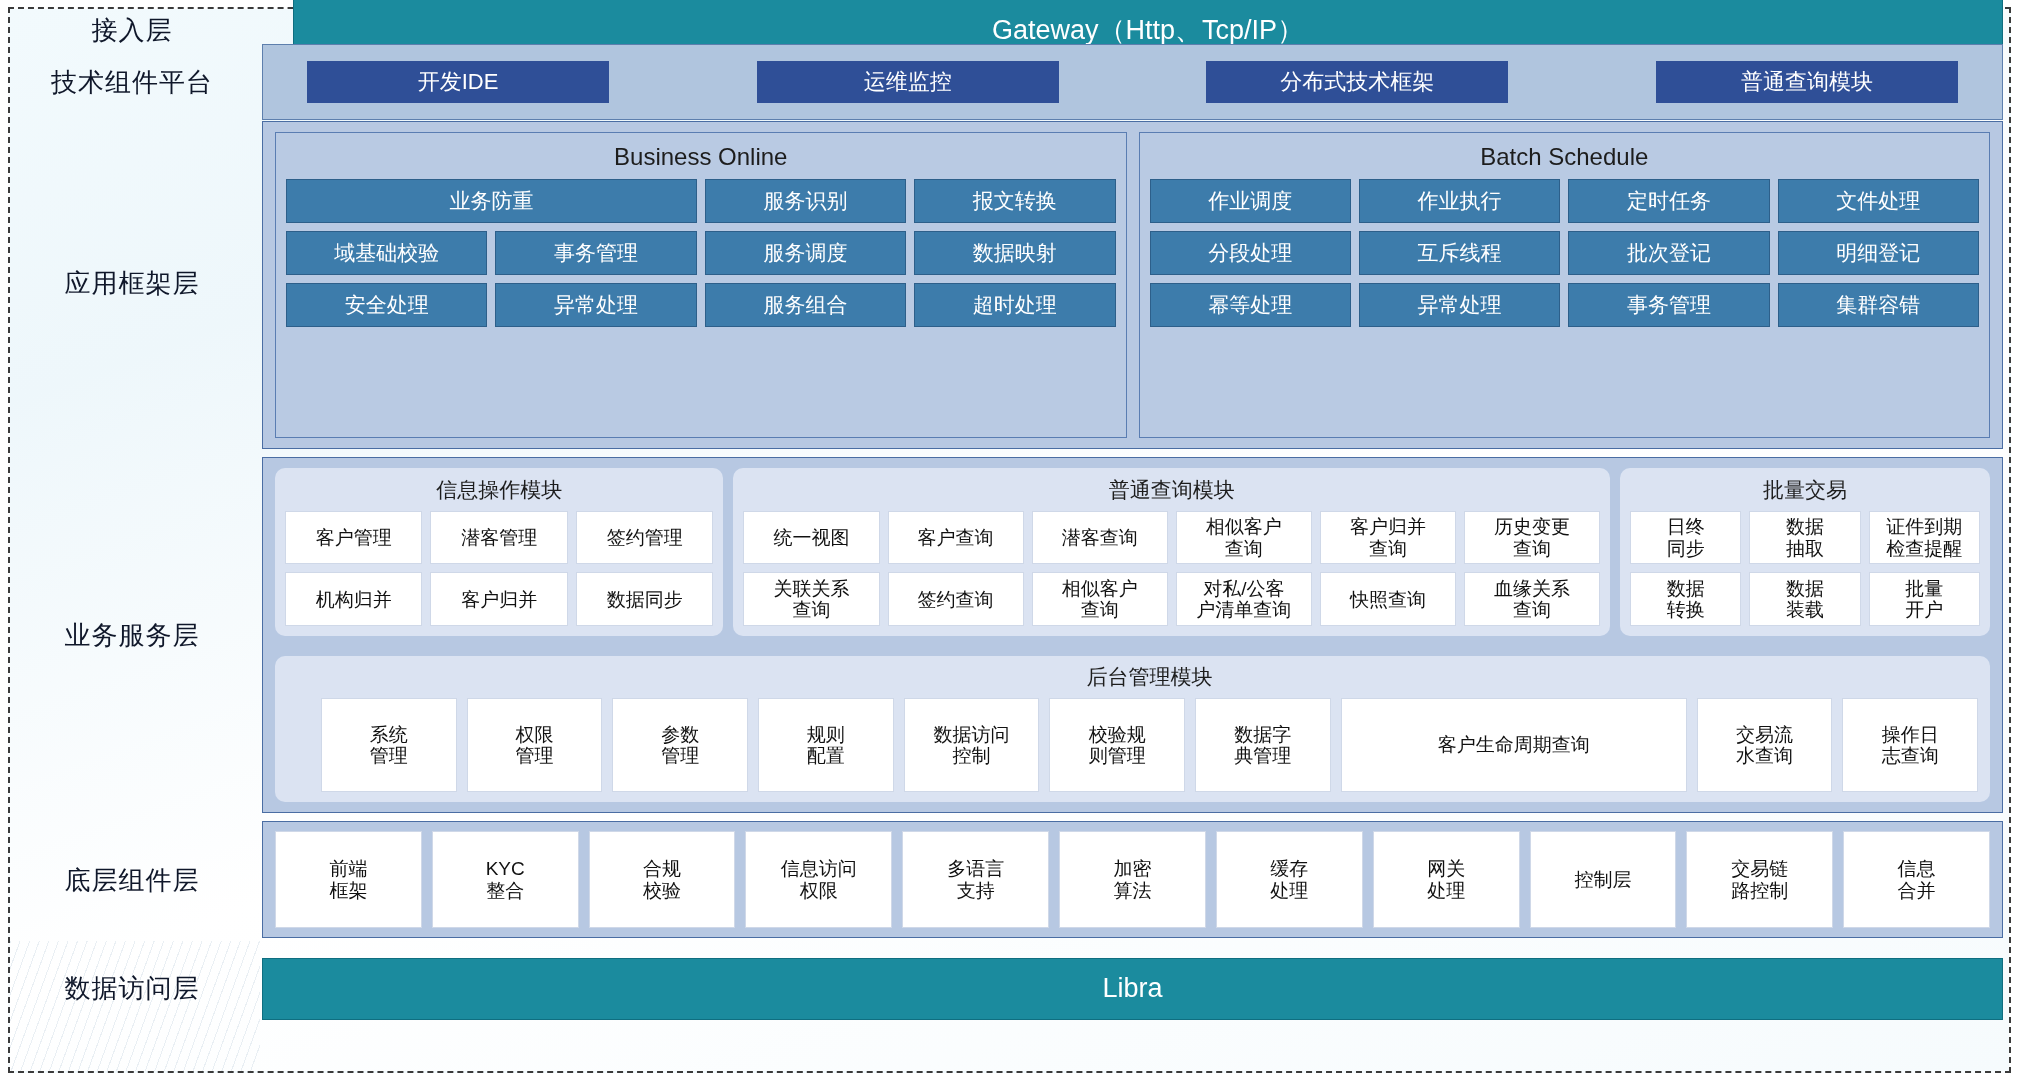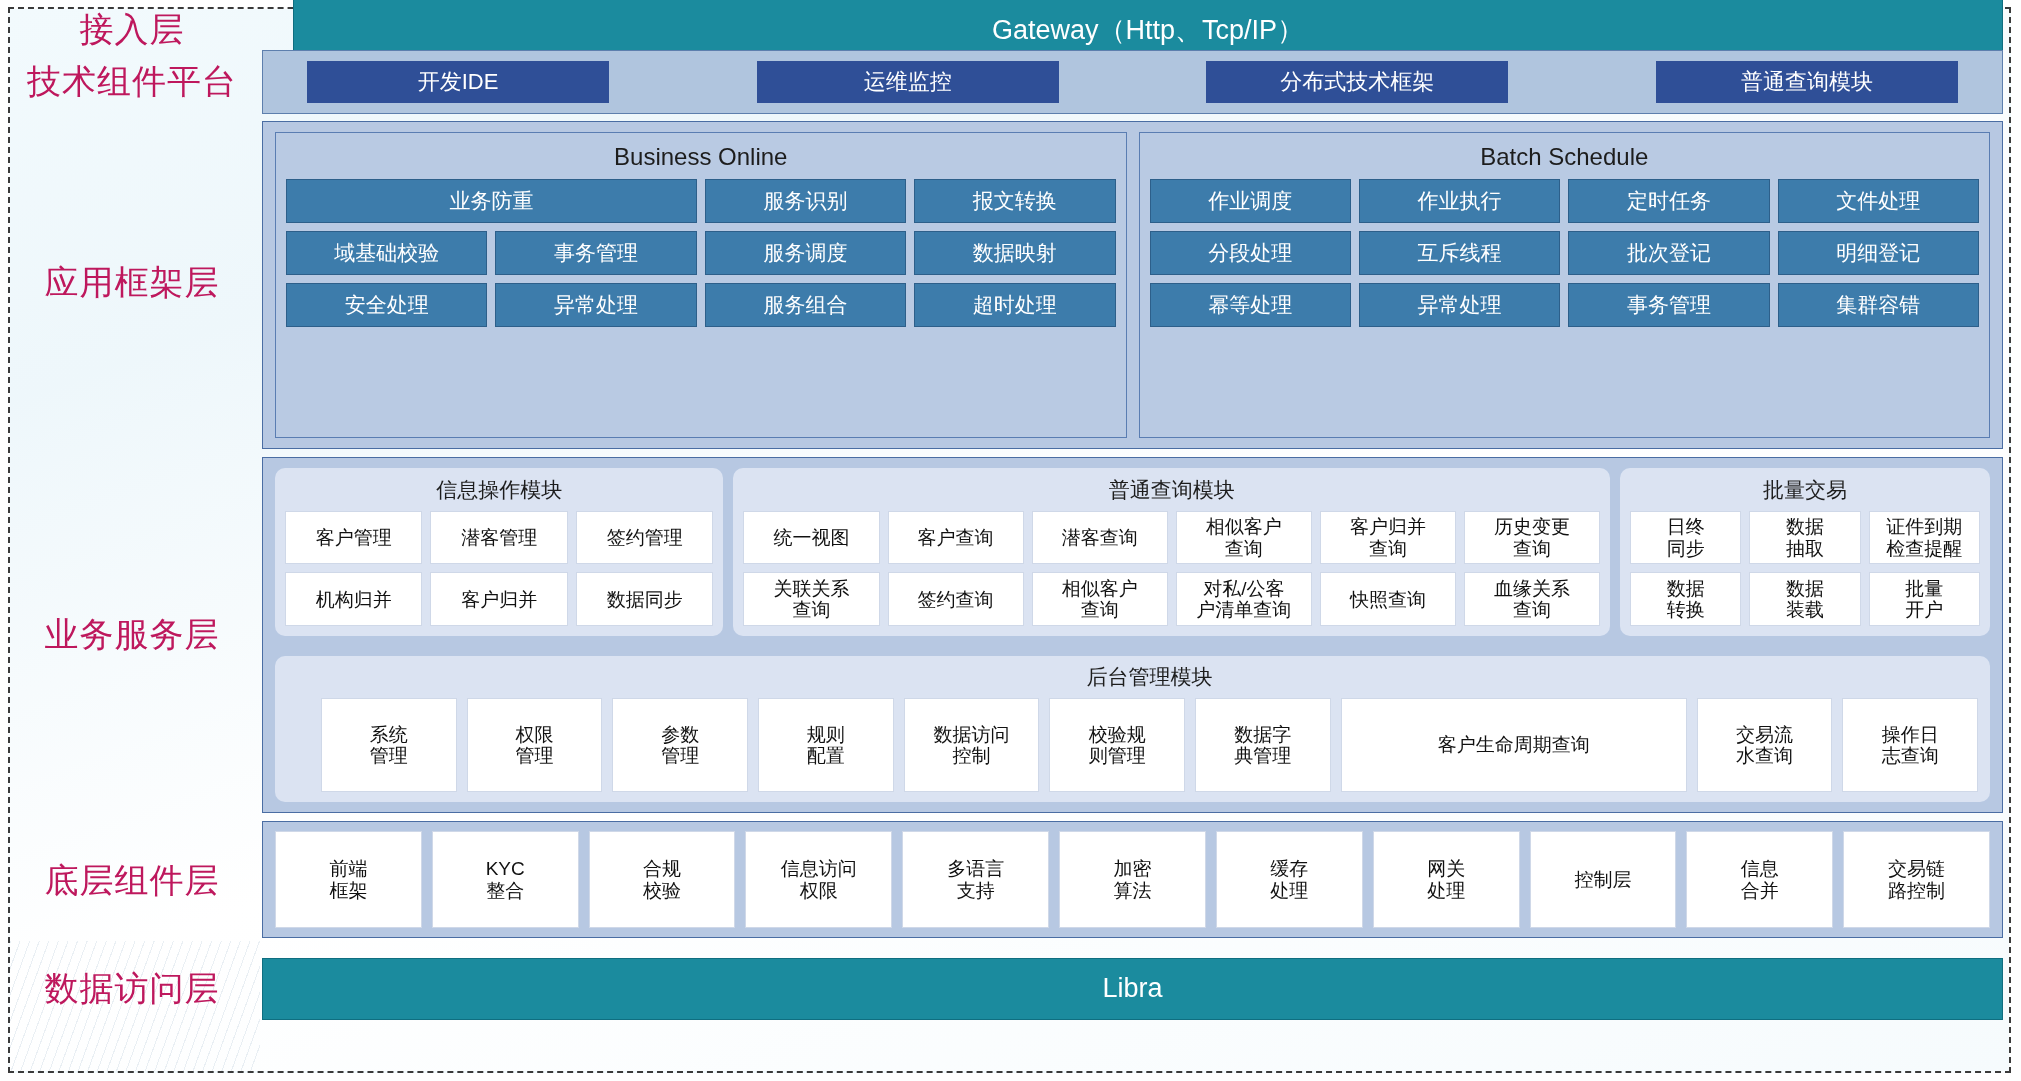--- a/index.html
+++ b/index.html
@@ -48,22 +48,22 @@
     height: 130px;
     background:
       repeating-linear-gradient(110deg, rgba(160,185,205,0.22) 0px, rgba(160,185,205,0.22) 1px, transparent 1px, transparent 9px);
     pointer-events: none;
   }
 
   .row-label {
     display: flex;
     align-items: center;
     justify-content: center;
-    font-size: 34px;
-    color: #be185d;
+    font-size: 26px;
+    color: #0f172a;
     letter-spacing: 1px;
     padding-right: 8px;
   }
 
   .cellpad { padding: 0 6px 0 0; display:flex; align-items:center; }
 
   
   .teal-bar {
     width: 100%;
     background: #1b8b9e;
@@ -74,21 +74,21 @@
     align-items: center;
     justify-content: center;
     box-sizing: border-box;
   }
   .teal-gateway { height: 70px; }
   .teal-libra { height: 62px; }
 
   
   .tech-band {
     width: 100%;
-    height: 64px;
+    height: 76px;
     background: #b0c5de;
     border: 1px solid #5d7fad;
     box-sizing: border-box;
     display: flex;
     align-items: center;
     justify-content: space-between;
     padding: 16px 44px;
     gap: 32px;
   }
   .tech-chip {
@@ -615,28 +615,28 @@
               <span style="display:block">处理</span>
             </span>
           </div>
           <div class="wcell wcell-tall">
             <span>
               <span style="display:block">控制层</span>
             </span>
           </div>
           <div class="wcell wcell-tall">
             <span>
+              <span style="display:block">交易链</span>
+              <span style="display:block">路控制</span>
+            </span>
+          </div>
+          <div class="wcell wcell-tall">
+            <span>
               <span style="display:block">信息</span>
               <span style="display:block">合并</span>
-            </span>
-          </div>
-          <div class="wcell wcell-tall">
-            <span>
-              <span style="display:block">交易链</span>
-              <span style="display:block">路控制</span>
             </span>
           </div>
         </div>
     </div>
 
     <div class="row-label" style="grid-column:1; grid-row:7;">数据访问层</div>
     <div class="cellpad" style="grid-column:2; grid-row:7;">
       <div class="teal-bar teal-libra">
         <span>Libra</span>
       </div>

